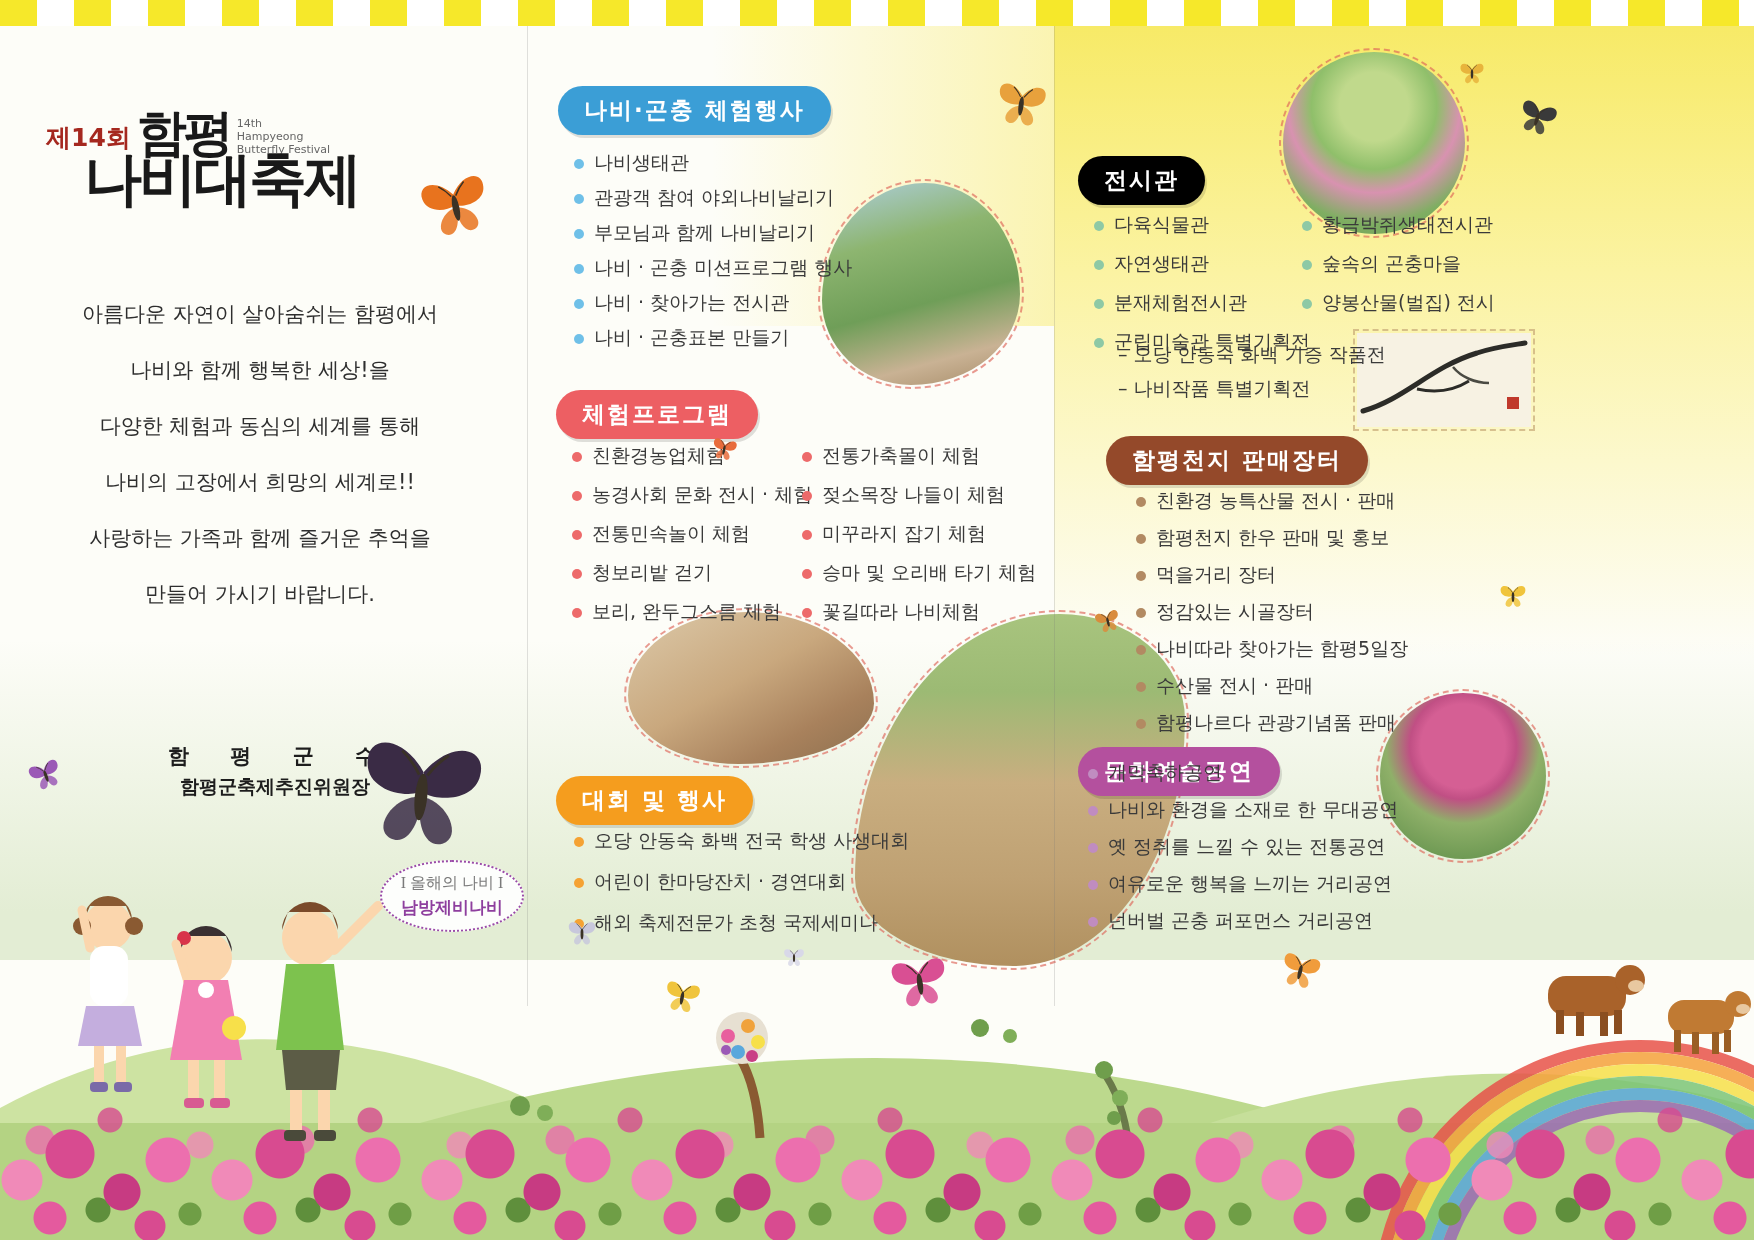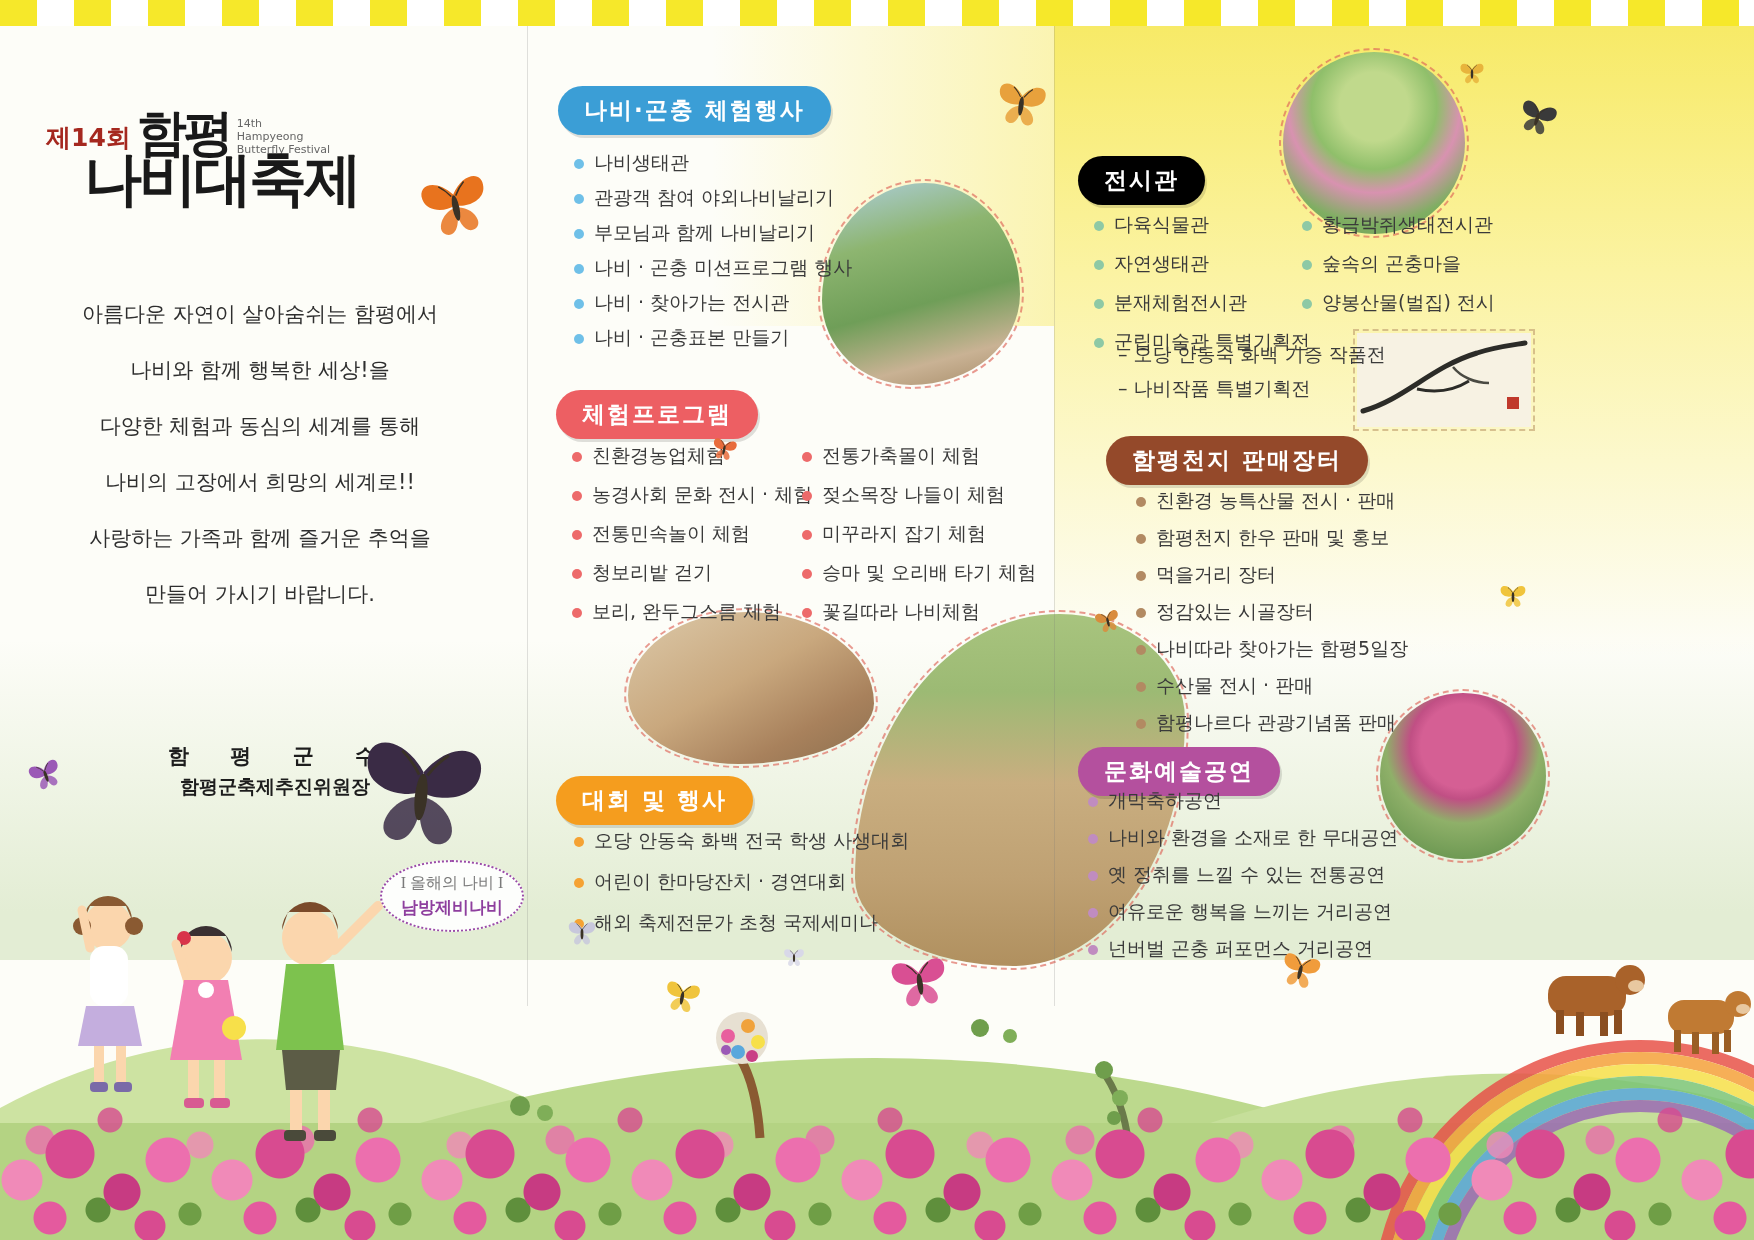--- a/index.html
+++ b/index.html
@@ -338,21 +338,21 @@
   <li>친환경 농특산물 전시 · 판매</li>
       <li>함평천지 한우 판매 및 홍보</li>
       <li>먹을거리 장터</li>
       <li>정감있는 시골장터</li>
       <li>나비따라 찾아가는 함평5일장</li>
       <li>수산물 전시 · 판매</li>
       <li>함평나르다 관광기념품 판매</li>
     </ul>
 
   <div class="pill" style="left: 1078px; top: 734px; background-color: rgb(180, 80, 158); margin-top: 13px;">문화예술공연</div>
-  <ul class="blist sp31" style="left: 1086px; top: 788px; --dot: #c08cc0;">
+  <ul class="blist sp31" style="left: 1086px; top: 760px; --dot: #c08cc0;">
 
   <li>개막축하공연</li>
       <li>나비와 환경을 소재로 한 무대공연</li>
       <li>옛 정취를 느낄 수 있는 전통공연</li>
       <li>여유로운 행복을 느끼는 거리공연</li>
       <li>넌버벌 곤충 퍼포먼스 거리공연</li>
     </ul>
   <div class="photo ph-tower"></div>
 
   <svg class="bf" style="left:418px;top:170px;width:76px;height:76px;color:#e8731e;transform:rotate(-12deg)" viewBox="0 0 100 100">

